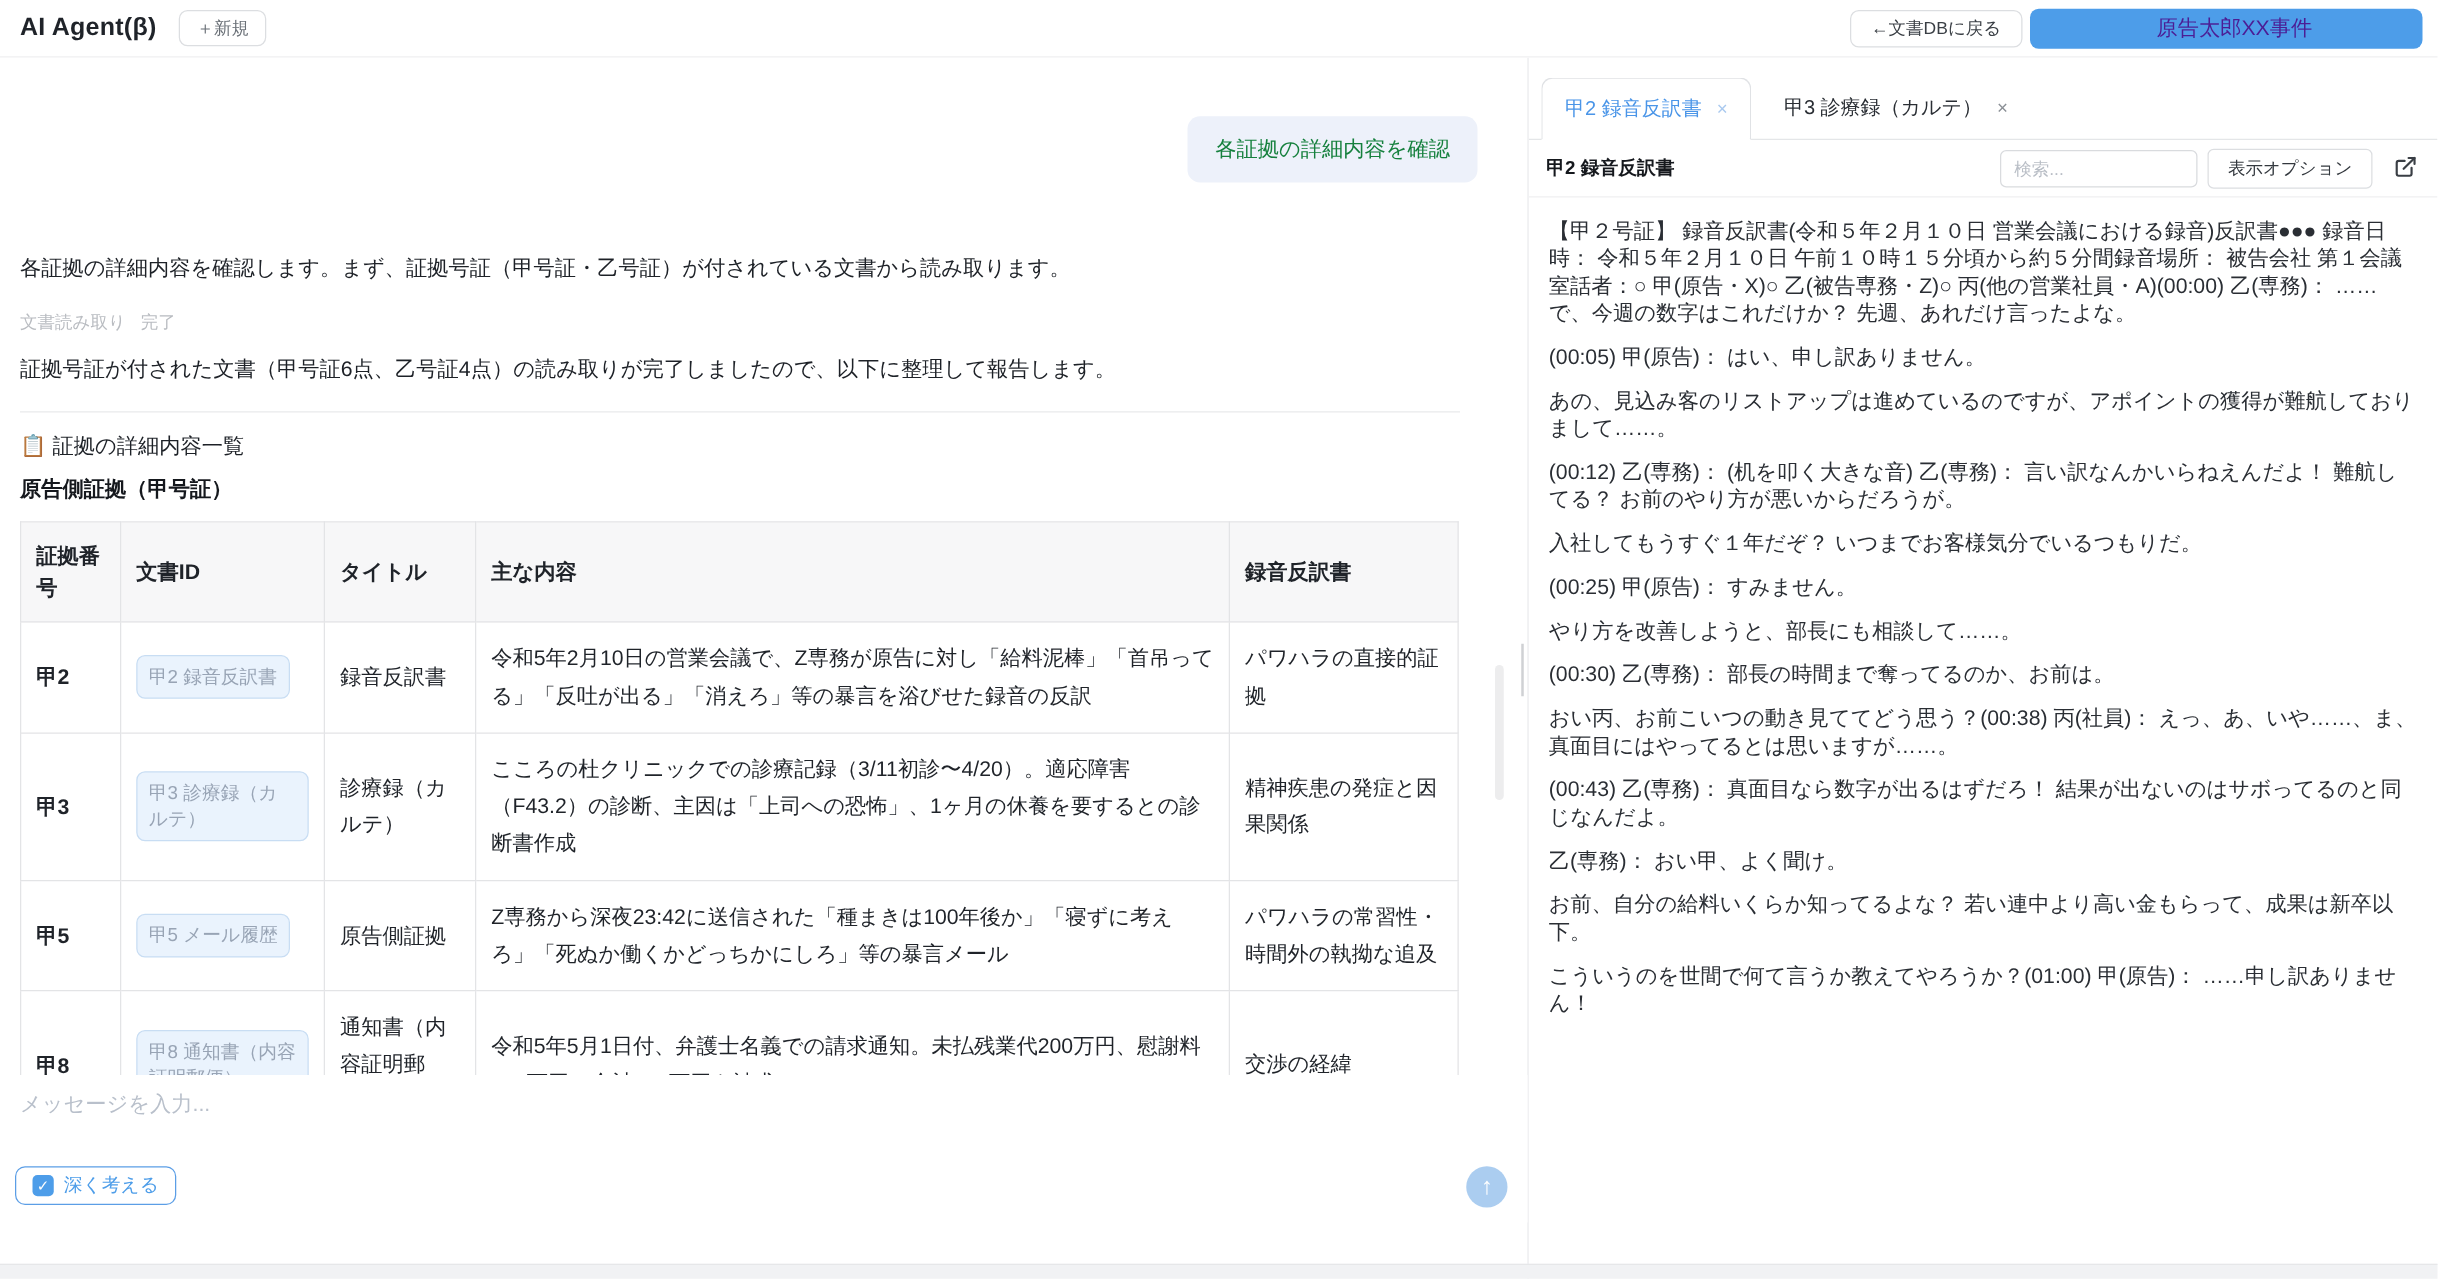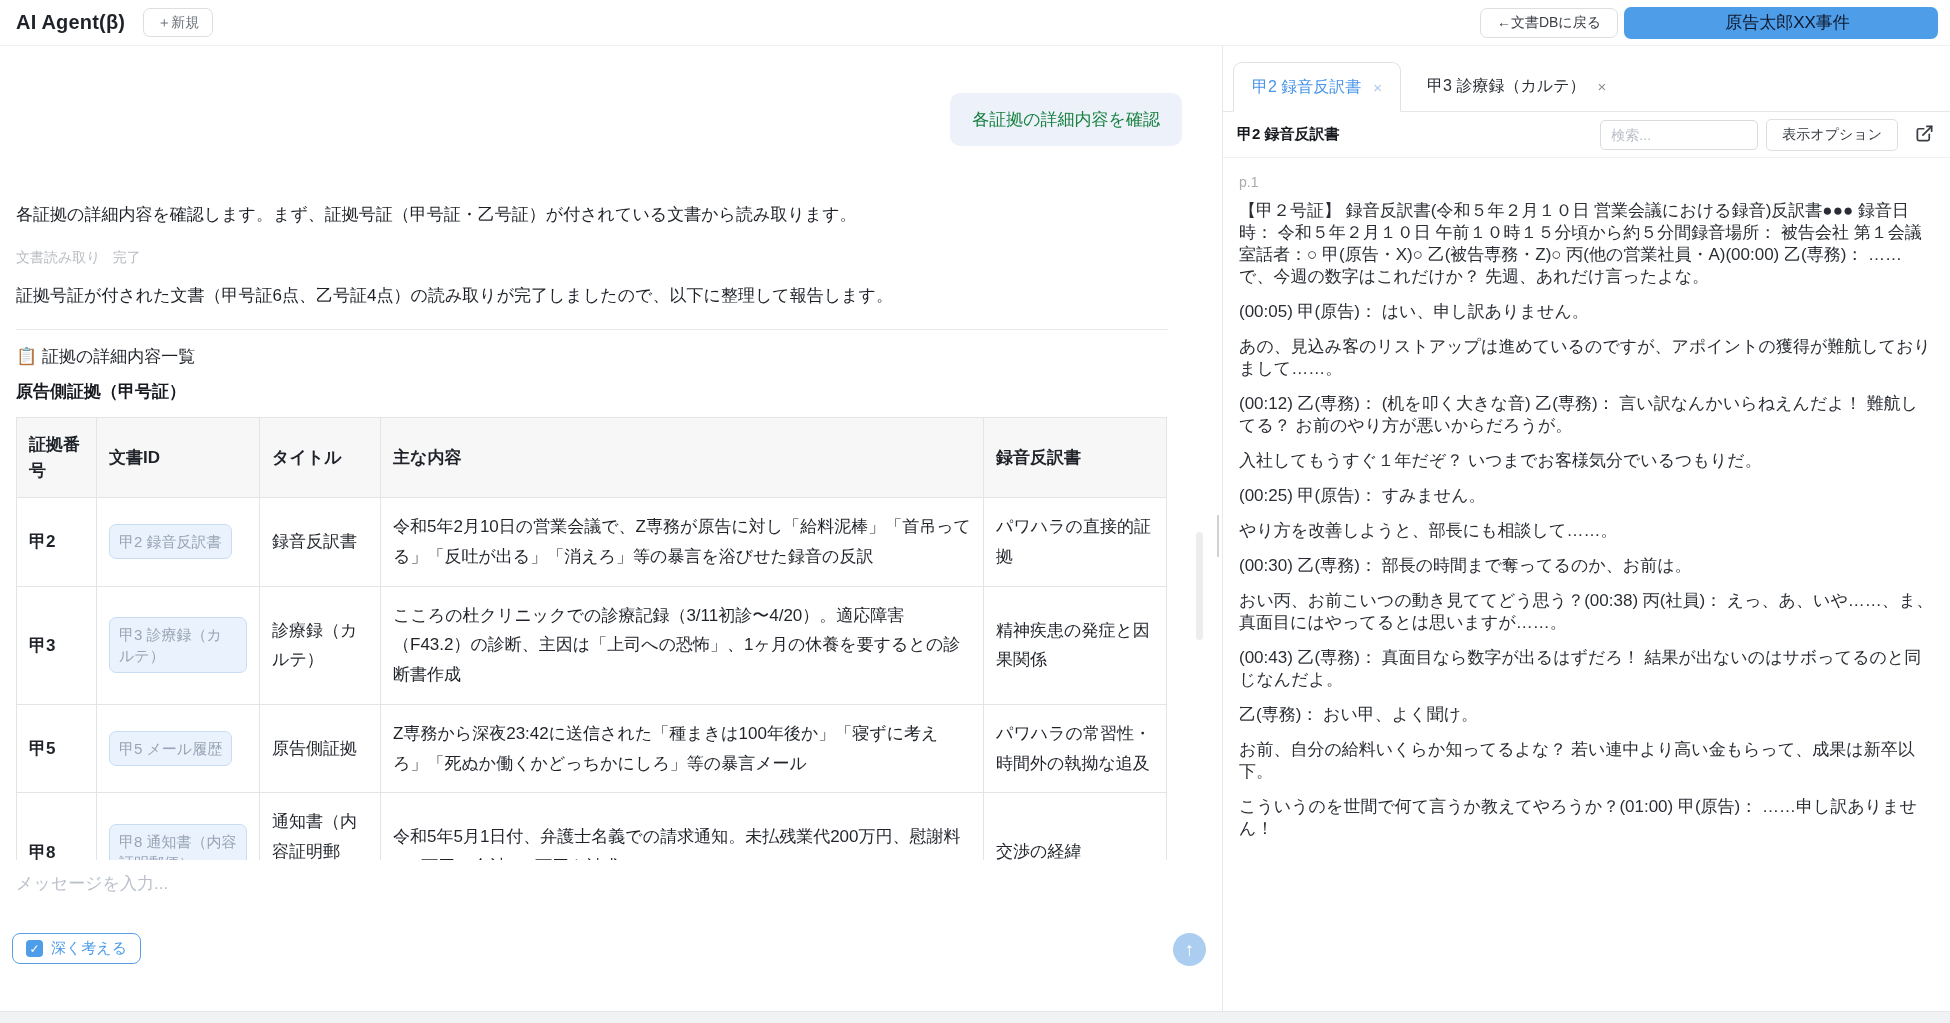--- a/index.html
+++ b/index.html
@@ -9,21 +9,21 @@
   
   .header { position:absolute; left:0; top:0; width:1950px; height:46px;
     border-bottom:1px solid #f0f0f1; display:flex; align-items:center; padding:0 12px 0 16px; background:#fff; z-index:30; }
   .app-title { font-size:20px; font-weight:bold; letter-spacing:.2px; }
   .btn { display:inline-flex; align-items:center; justify-content:center; border:1px solid #dcdee1;
     border-radius:7px; background:#fff; font-size:14px; color:#555b63; cursor:pointer; }
   .new-btn { height:29px; padding:0 13px; margin-left:18px; color:#6a7077; }
   .header-spacer { flex:1; }
   .back-btn { height:30px; padding:0 16px; color:#3a3f45; font-size:14px; }
   .case-btn { height:32px; width:314px; margin-left:6px; border:none; border-radius:7px;
-    background:#4d9de9; color:#0f172a; font-size:17px;padding-left:13px; }
+    background:#4d9de9; color:#4c1d95; font-size:17px;padding-left:13px; }
 
   
   .chat-panel { position:absolute; left:0; top:46px; width:1222px; height:847px; overflow:hidden; background:#fff; }
   .chat-inner { padding:0 40px 0 16px; }
   .user-bubble { margin-top:47px; margin-left:auto; width:max-content; max-width:600px;
     background:#edf1fa; border-radius:10px; padding:15px 22px; font-size:17px; color:#15803d; }
   .a-par { margin-top:55px; font-size:17px; line-height:1.6; color:#1d2127; }
   .status-row { margin-top:21px; font-size:14px; color:#b9bcc1; }
   .status-row span + span { margin-left:12px; }
   .a-par2 { margin-top:17px; font-size:17px; color:#1d2127; }
@@ -210,21 +210,20 @@
         <svg width="19" height="19" viewBox="0 0 24 24" fill="none" stroke="#3a3f45" stroke-width="2.2" stroke-linecap="round" stroke-linejoin="round">
           <path d="M18 13v6a2 2 0 0 1-2 2H5a2 2 0 0 1-2-2V8a2 2 0 0 1 2-2h6"></path>
           <polyline points="15 3 21 3 21 9"></polyline>
           <line x1="10" y1="14" x2="21" y2="3"></line>
         </svg>
       </span>
     </button>
   </div>
 
   <div class="doc">
-    <div class="page-label">p.1</div>
     <p>【甲２号証】 録音反訳書(令和５年２月１０日 営業会議における録音)反訳書●●● 録音日時： 令和５年２月１０日 午前１０時１５分頃から約５分間録音場所： 被告会社 第１会議室話者：○ 甲(原告・X)○ 乙(被告専務・Z)○ 丙(他の営業社員・A)(00:00) 乙(専務)： ……で、今週の数字はこれだけか？ 先週、あれだけ言ったよな。</p>
     <p>(00:05) 甲(原告)： はい、申し訳ありません。</p>
     <p>あの、見込み客のリストアップは進めているのですが、アポイントの獲得が難航しておりまして……。</p>
     <p>(00:12) 乙(専務)： (机を叩く大きな音) 乙(専務)： 言い訳なんかいらねえんだよ！ 難航してる？ お前のやり方が悪いからだろうが。</p>
     <p>入社してもうすぐ１年だぞ？ いつまでお客様気分でいるつもりだ。</p>
     <p>(00:25) 甲(原告)： すみません。</p>
     <p>やり方を改善しようと、部長にも相談して……。</p>
     <p>(00:30) 乙(専務)： 部長の時間まで奪ってるのか、お前は。</p>
     <p>おい丙、お前こいつの動き見ててどう思う？(00:38) 丙(社員)： えっ、あ、いや……、ま、真面目にはやってるとは思いますが……。</p>
     <p>(00:43) 乙(専務)： 真面目なら数字が出るはずだろ！ 結果が出ないのはサボってるのと同じなんだよ。</p>

